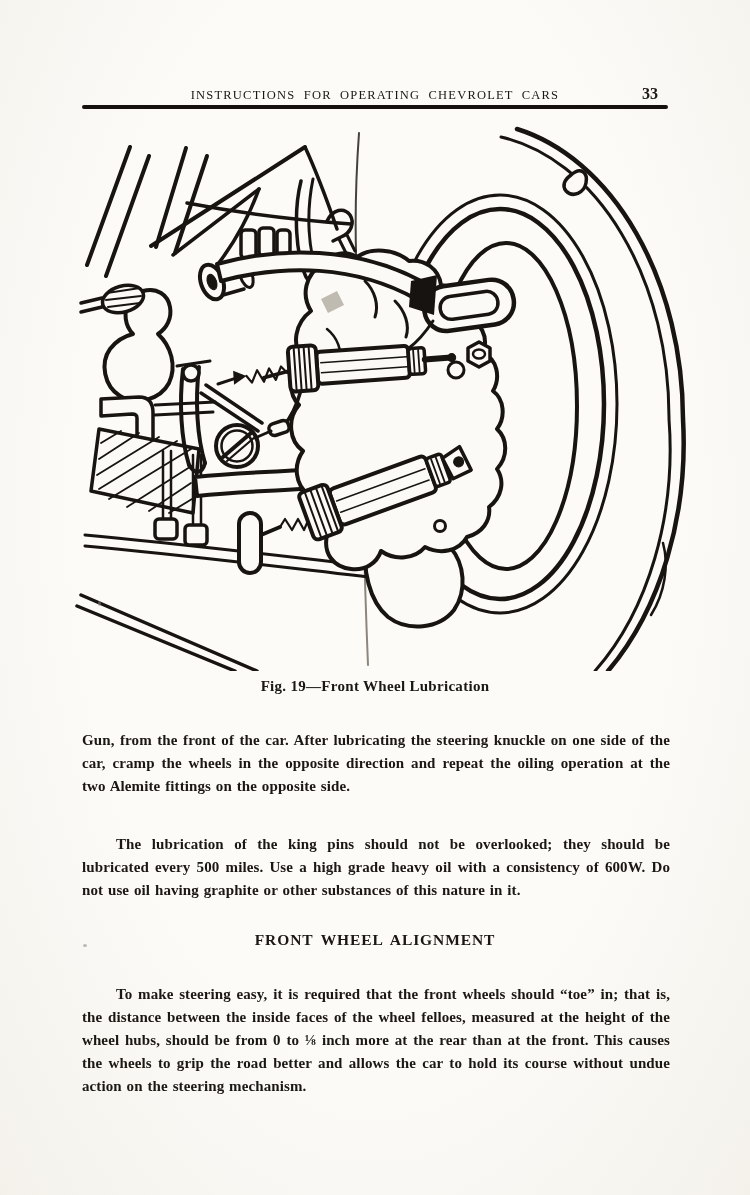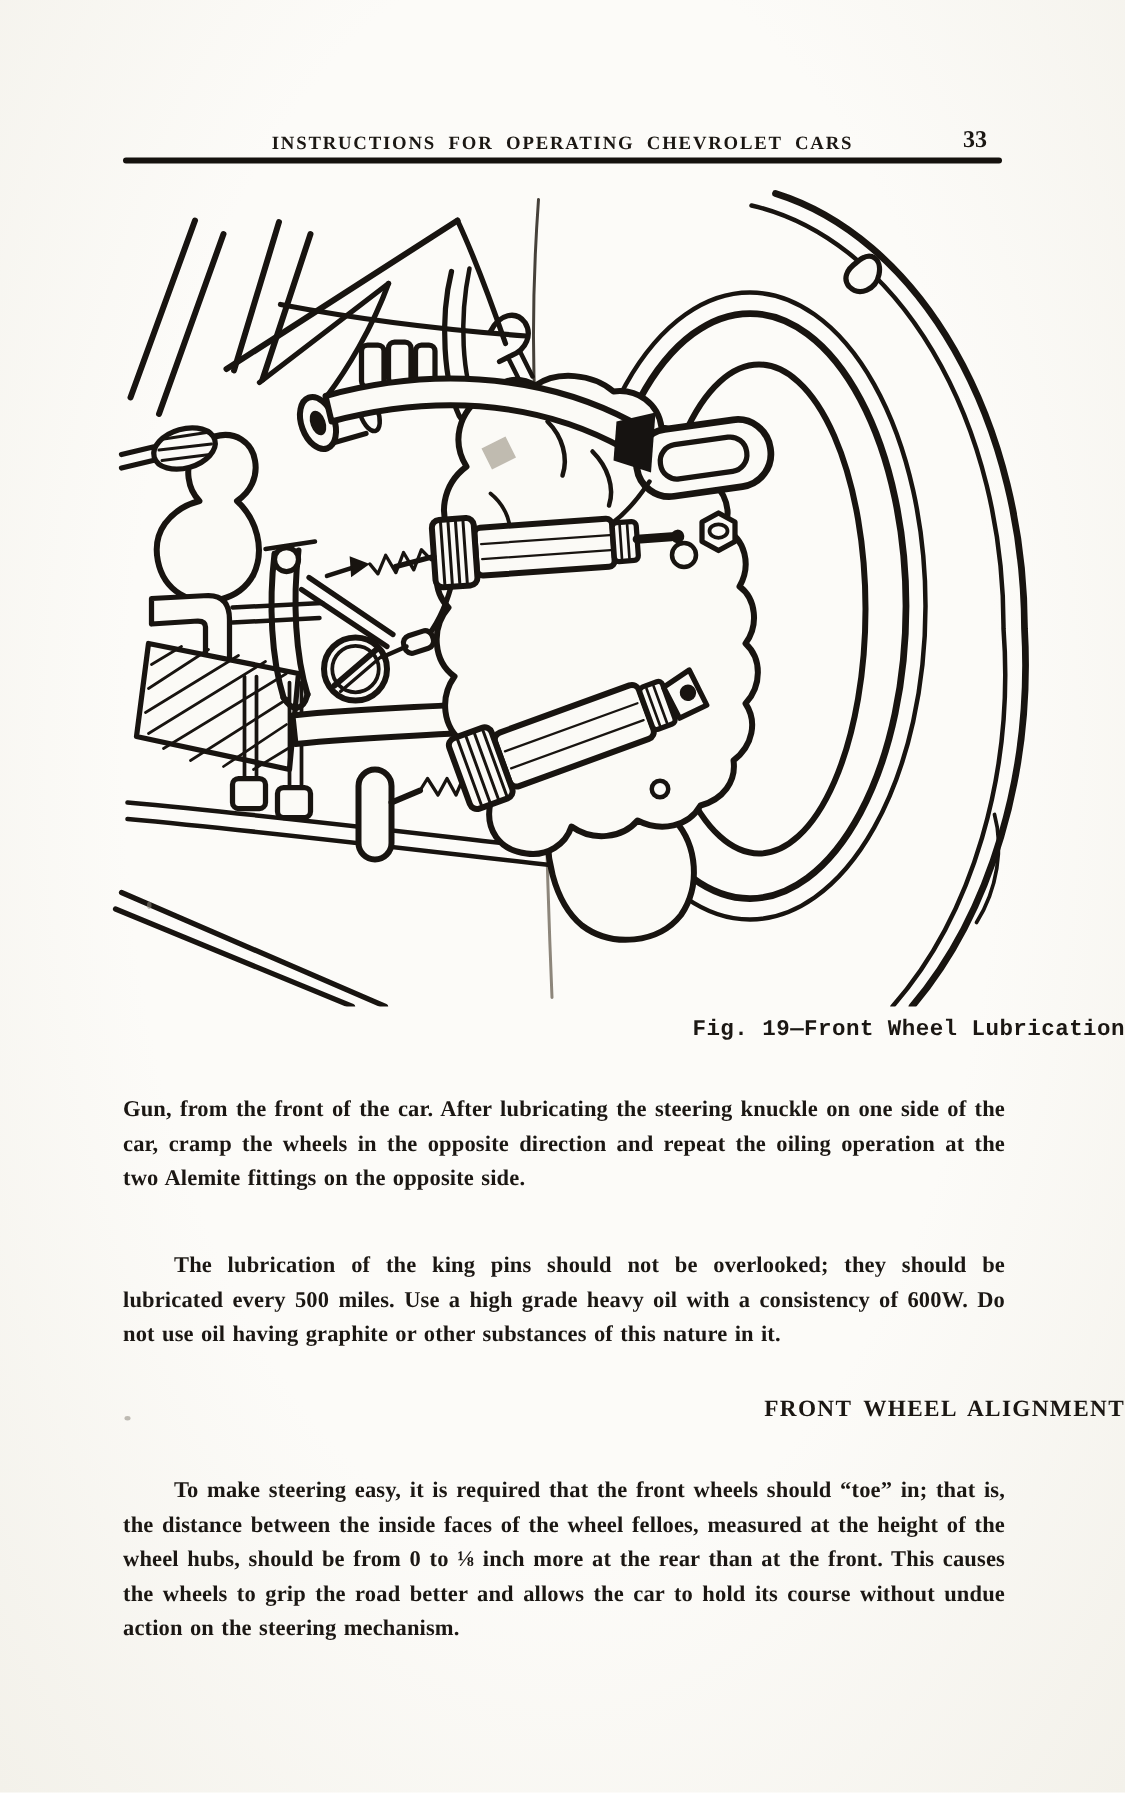--- a/index.html
+++ b/index.html
@@ -7,45 +7,45 @@
     width:750px;height:1195px;
     background:radial-gradient(ellipse at 50% 42%, #fcfbf8 55%, #f3f1ea 100%);
     font-family:"Liberation Serif","DejaVu Serif",serif;
     color:#1b1713;
     position:relative;
     overflow:hidden;
   }
   .abs{position:absolute;}
   .header-title{
     left:0;top:88px;width:750px;text-align:center;
-    font-size:12.5px;font-weight:700;letter-spacing:1.2px;word-spacing:4px;
+    font-size:12.5px;font-weight:400;letter-spacing:1.2px;word-spacing:4px;
   }
   .page-number{
     left:630px;top:85px;width:40px;text-align:center;
     font-size:16px;font-weight:700;
   }
   .header-rule{
     left:82px;top:105px;width:586px;height:3.5px;background:#15120e;
     border-radius:2px;
   }
   .figure-wrap{left:65px;top:123px;width:625px;height:548px;}
   .figure-caption{
-    left:0;top:678px;width:750px;text-align:right;
-    font-size:15px;font-weight:700;letter-spacing:.3px;font-family:Liberation Mono, monospace;
+    left:0;top:678px;width:750px;text-align:center;
+    font-size:15px;font-weight:700;letter-spacing:.3px;
   }
   .body-para{
     left:82px;width:588px;
     font-size:15px;line-height:23px;font-weight:700;
     text-align:justify;letter-spacing:.1px;word-spacing:1px;
   }
   .p1{top:714px;}
   .p2{top:818px;text-indent:34px;}
   .p3{top:968px;text-indent:34px;}
   .section-heading{
-    left:0;top:931px;width:750px;text-align:right;
+    left:0;top:931px;width:750px;text-align:center;
     font-size:15.5px;font-weight:700;letter-spacing:.9px;word-spacing:3px;
   }
   .speck{position:absolute;background:#8d867b;border-radius:50%;opacity:.55;}
 </style>
 </head>
 <body>
 
 <div class="abs header-title">INSTRUCTIONS FOR OPERATING CHEVROLET CARS</div>
 <div class="abs page-number">33</div>
 <div class="abs header-rule"></div>

